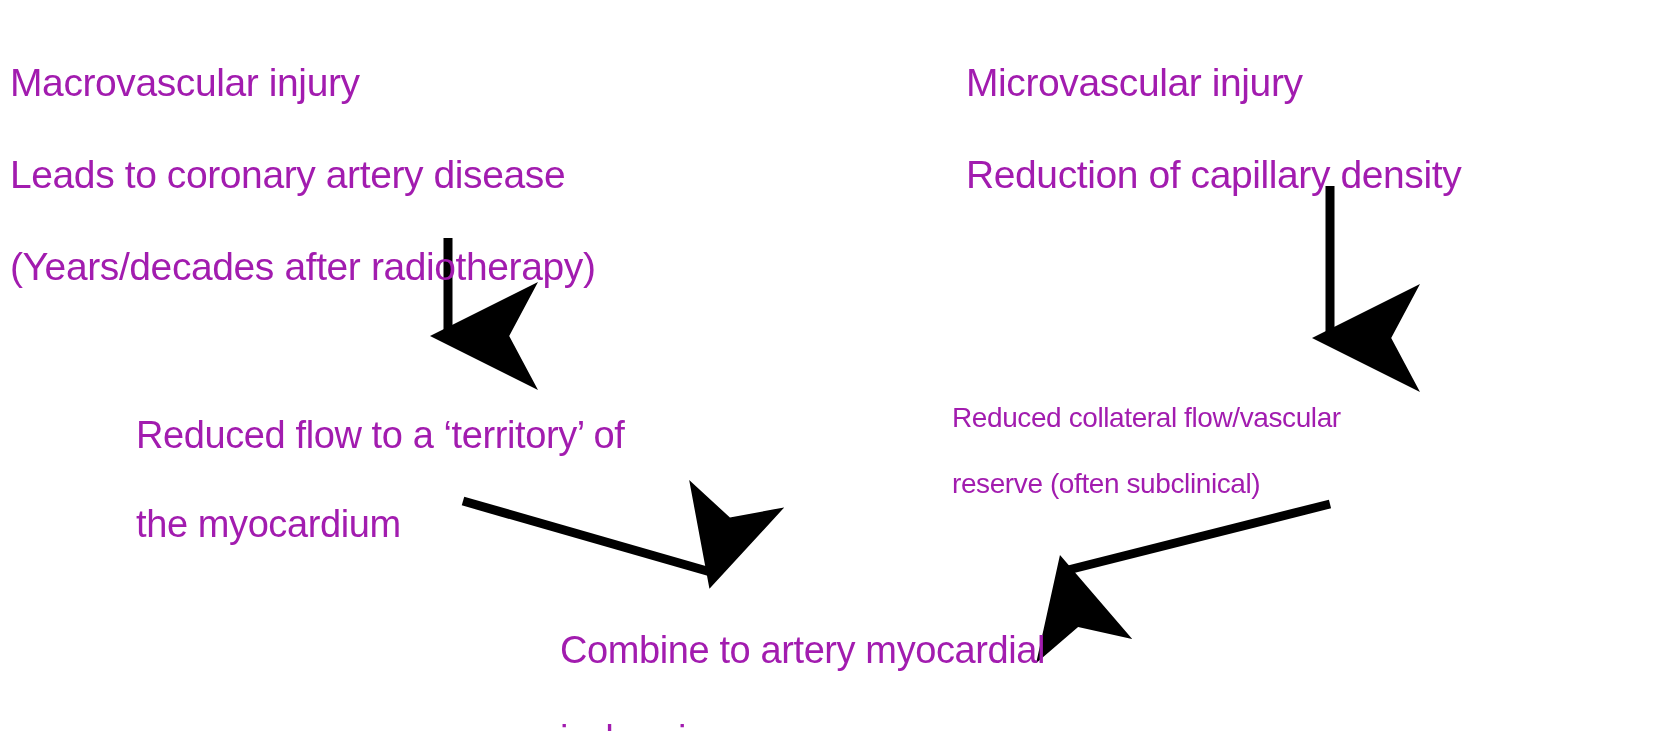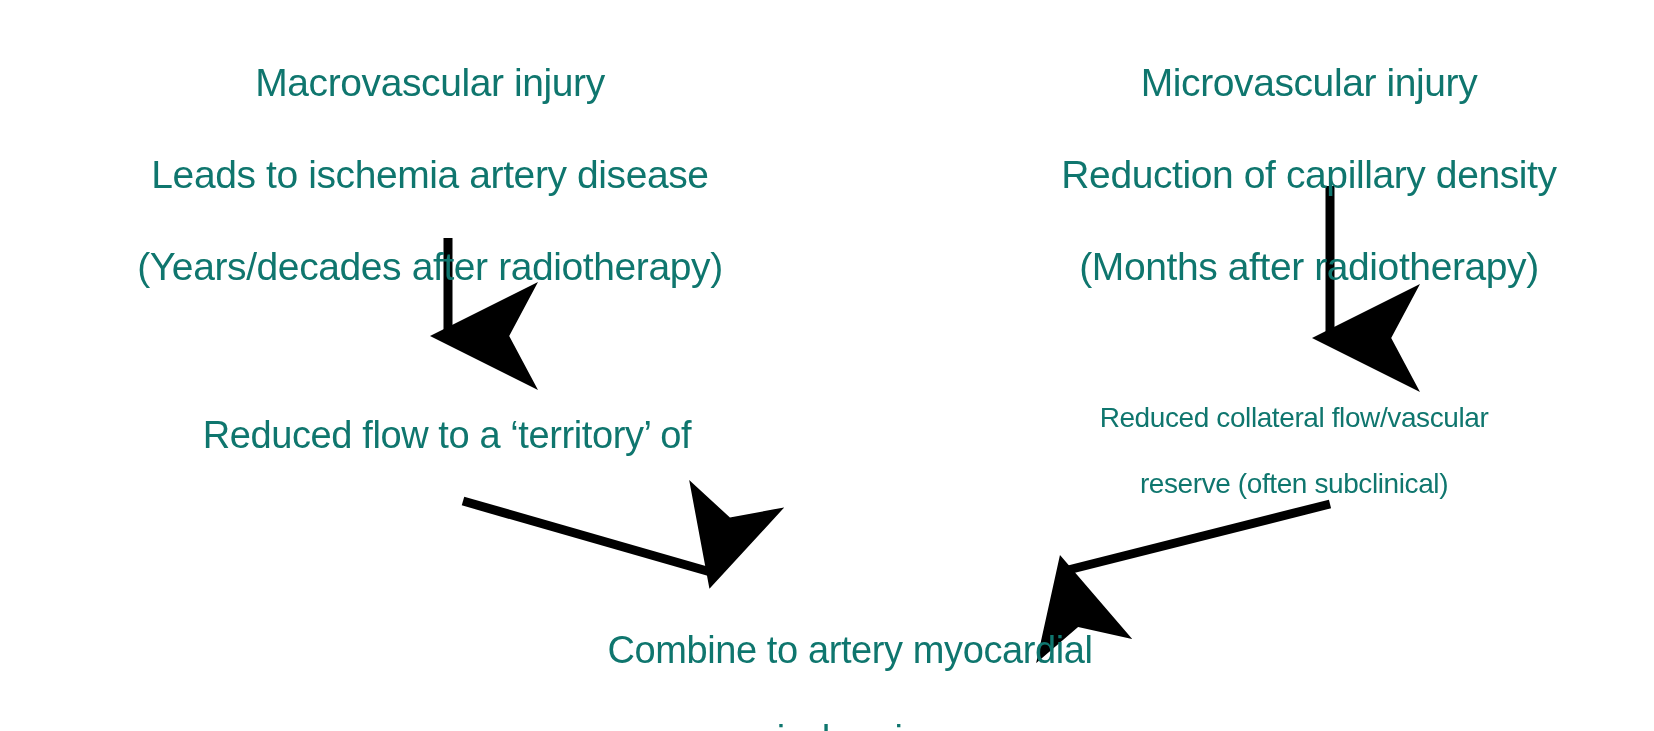--- a/index.html
+++ b/index.html
@@ -11,23 +11,23 @@
     position: relative;
     width: 1654px;
     height: 731px;
     background: #ffffff;
     overflow: hidden;
     font-family: "Liberation Sans", "DejaVu Sans", sans-serif;
     color: #000000;
   }
   .node {
     position: absolute;
-    text-align: center;
+    text-align: left;
     line-height: 1.18;
-    color: #0f766e;
+    color: #a21caf;
     white-space: pre-line;
     letter-spacing: -0.4px;
   }
   .node .line {
     display: block;
     white-space: nowrap;
   }
 
   
   #node-macro {
@@ -36,21 +36,21 @@
     width: 840px;
     font-size: 39px;
   }
   #node-micro {
     left: 966px;
     top: 14px;
     width: 686px;
     font-size: 39px;
   }
   #node-reduced-flow {
-    left: 142px;
+    left: 136px;
     top: 368px;
     width: 610px;
     font-size: 38px;
   }
   #node-reduced-collateral {
     left: 952px;
     top: 368px;
     width: 684px;
     font-size: 28px;
   }
@@ -97,32 +97,32 @@
       <path d="M 463 501 L 714 573" stroke="#000000" stroke-width="9" fill="none" stroke-linecap="butt" marker-end="url(#head-diag)"></path>
     </g>
 
     <g>
       <path d="M 1330 504 L 1064 571" stroke="#000000" stroke-width="9" fill="none" stroke-linecap="butt" marker-end="url(#head-diag)"></path>
     </g>
   </svg>
 
   <div class="node" id="node-macro">
     <span class="line">Macrovascular injury</span>
-    <span class="line">Leads to ischemia artery disease</span>
+    <span class="line">Leads to coronary artery disease</span>
     <span class="line">(Years/decades after radiotherapy)</span>
   </div>
 
   <div class="node" id="node-micro">
     <span class="line">Microvascular injury</span>
     <span class="line">Reduction of capillary density</span>
-    <span class="line">(Months after radiotherapy)</span>
   </div>
 
   <div class="node" id="node-reduced-flow">
     <span class="line">Reduced flow to a ‘territory’ of</span>
+    <span class="line">the myocardium</span>
   </div>
 
   <div class="node" id="node-reduced-collateral">
     <span class="line">Reduced collateral flow/vascular</span>
     <span class="line">reserve (often subclinical)</span>
   </div>
 
   <div class="node" id="node-combine">
     <span class="line">Combine to artery myocardial</span>
     <span class="line">ischemia</span>

